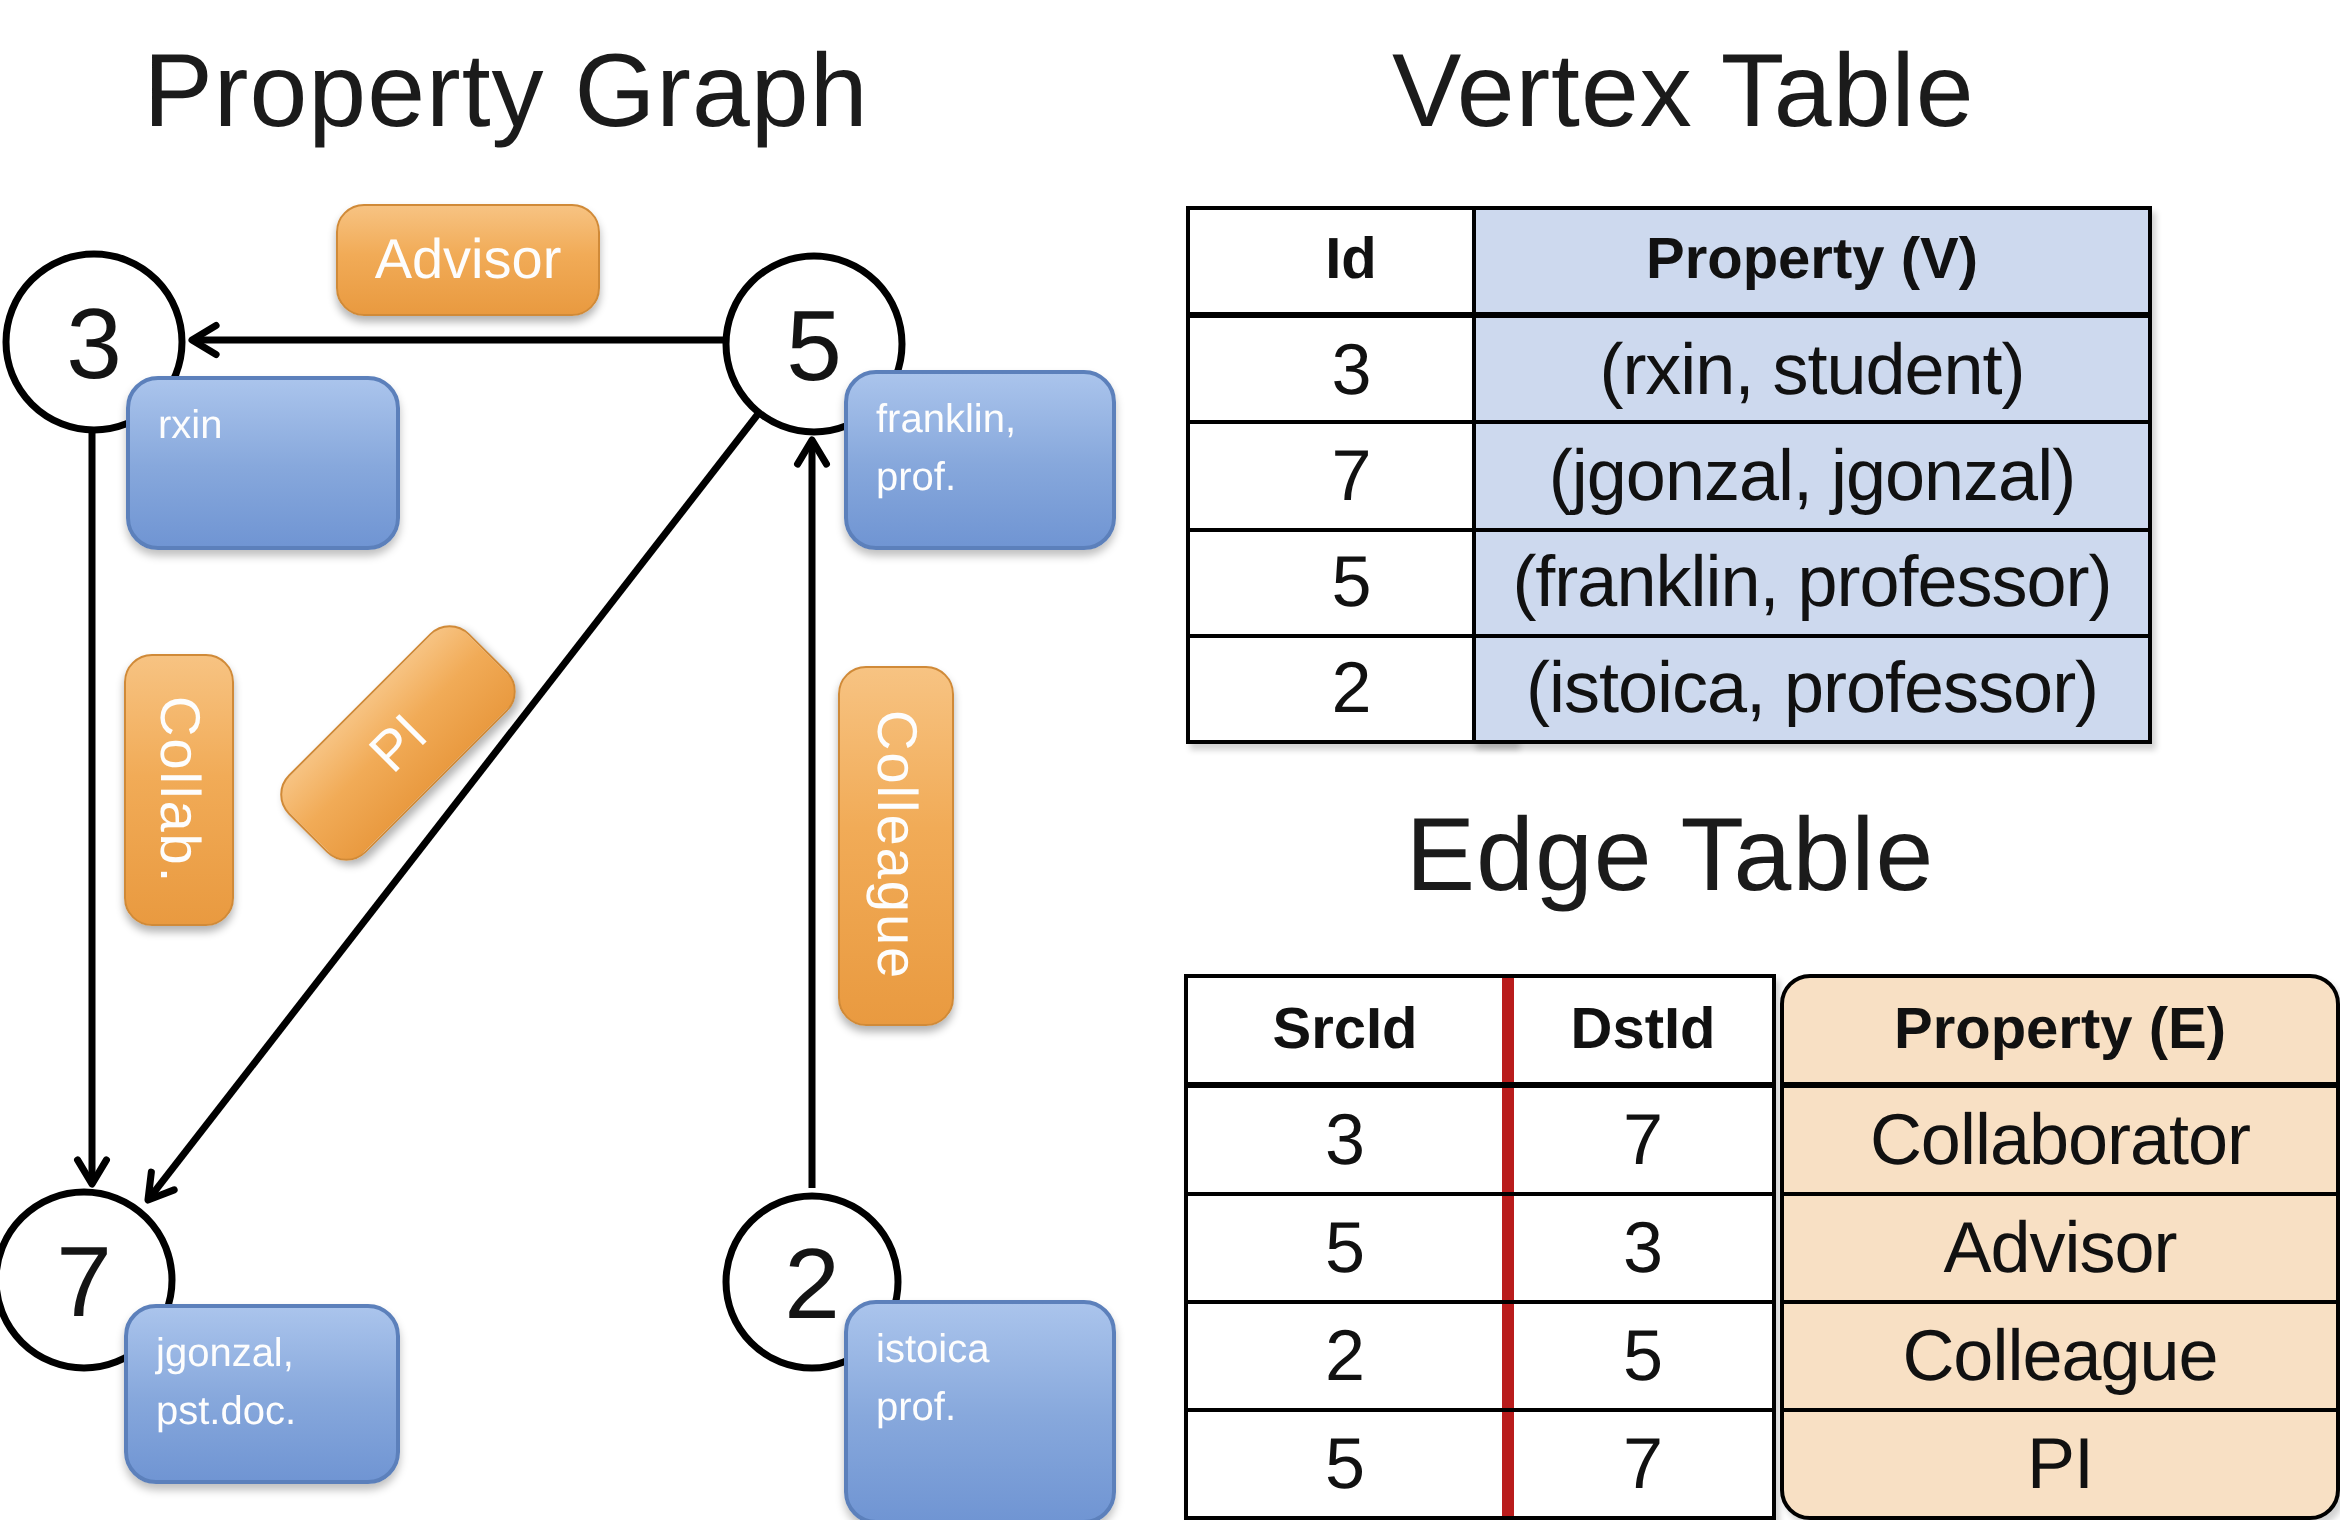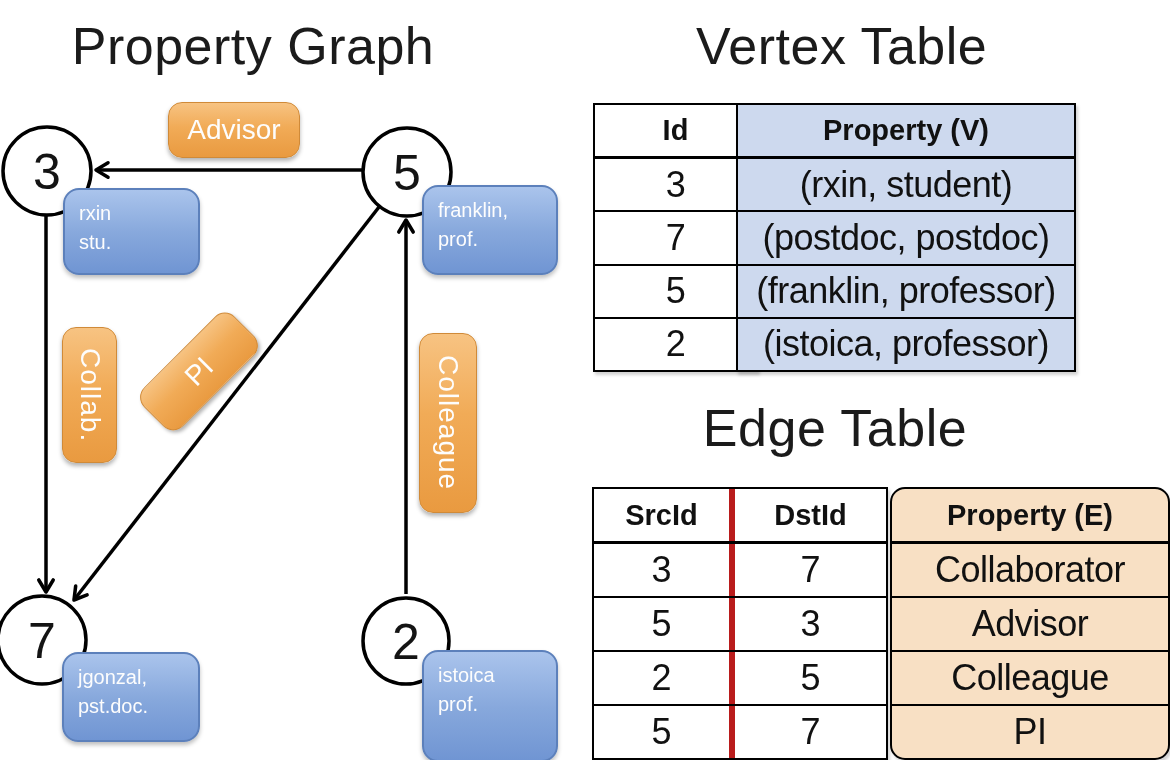--- a/index.html
+++ b/index.html
@@ -52,21 +52,21 @@
   .cell { font-size:36px; font-weight:300; letter-spacing:-0.5px; color:#111; }
   .cell:first-child, .crow:first-child { border-top:none; }
   .hdr { font-size:29px; font-weight:bold; letter-spacing:0; }
   .hdr + .cell, .hdrrow + .crow { border-top:3px solid #000; }
   .crow { display:flex; flex-direction:row; }
   .crow .cc {
     display:flex; align-items:center; justify-content:center;
     font-size:36px; font-weight:300; color:#111; height:100%; box-sizing:border-box;
   }
   .crow .cc.h { font-size:29px; font-weight:bold; }
-  .crow .cc:first-child { width:135px; }
+  .crow .cc:first-child { width:157px; }
   .crow .cc:last-child  { flex:1; border-left:6px solid #b91c1c; }
 </style>
 </head>
 <body>
 
 <div id="canvas">
 
   <div class="title" style="left:33px; top:16px; width:440px;">Property Graph</div>
   <div class="title" style="left:696px; top:16px; width:280px;">Vertex Table</div>
   <div class="title" style="left:695px; top:398px; width:280px;">Edge Table</div>
@@ -101,21 +101,20 @@
   </div>
   <div class="elabel" style="left:135px; top:344px; width:128px; height:55px; transform:rotate(-45deg);">
     <span>PI</span>
   </div>
   <div class="elabel" style="left:419px; top:333px; width:58px; height:180px;">
     <span class="vtext">Colleague</span>
   </div>
 
   <div class="vprop" style="left:63px; top:188px; width:137px; height:87px;">
     <div>rxin</div>
-    <div>stu.</div>
   </div>
   <div class="vprop" style="left:422px; top:185px; width:136px; height:90px;">
     <div>franklin,</div>
     <div>prof.</div>
   </div>
   <div class="vprop" style="left:62px; top:652px; width:138px; height:90px;">
     <div>jgonzal,</div>
     <div>pst.doc.</div>
   </div>
   <div class="vprop" style="left:422px; top:650px; width:136px; height:112px;">
@@ -127,21 +126,21 @@
     <div class="cell hdr">Id</div>
     <div class="cell">3</div>
     <div class="cell">7</div>
     <div class="cell">5</div>
     <div class="cell">2</div>
   </div>
 
   <div class="sub bluebg" style="left:736px; top:103px; width:340px; height:269px;">
     <div class="cell hdr">Property (V)</div>
     <div class="cell">(rxin, student)</div>
-    <div class="cell">(postdoc, postdoc)</div>
+    <div class="cell">(jgonzal, jgonzal)</div>
     <div class="cell">(franklin, professor)</div>
     <div class="cell">(istoica, professor)</div>
   </div>
 
   <div class="sub" style="left:592px; top:487px; width:296px; height:273px;">
     <div class="crow hdrrow">
       <div class="cc h">SrcId</div>
       <div class="cc h">DstId</div>
     </div>
     <div class="crow">

